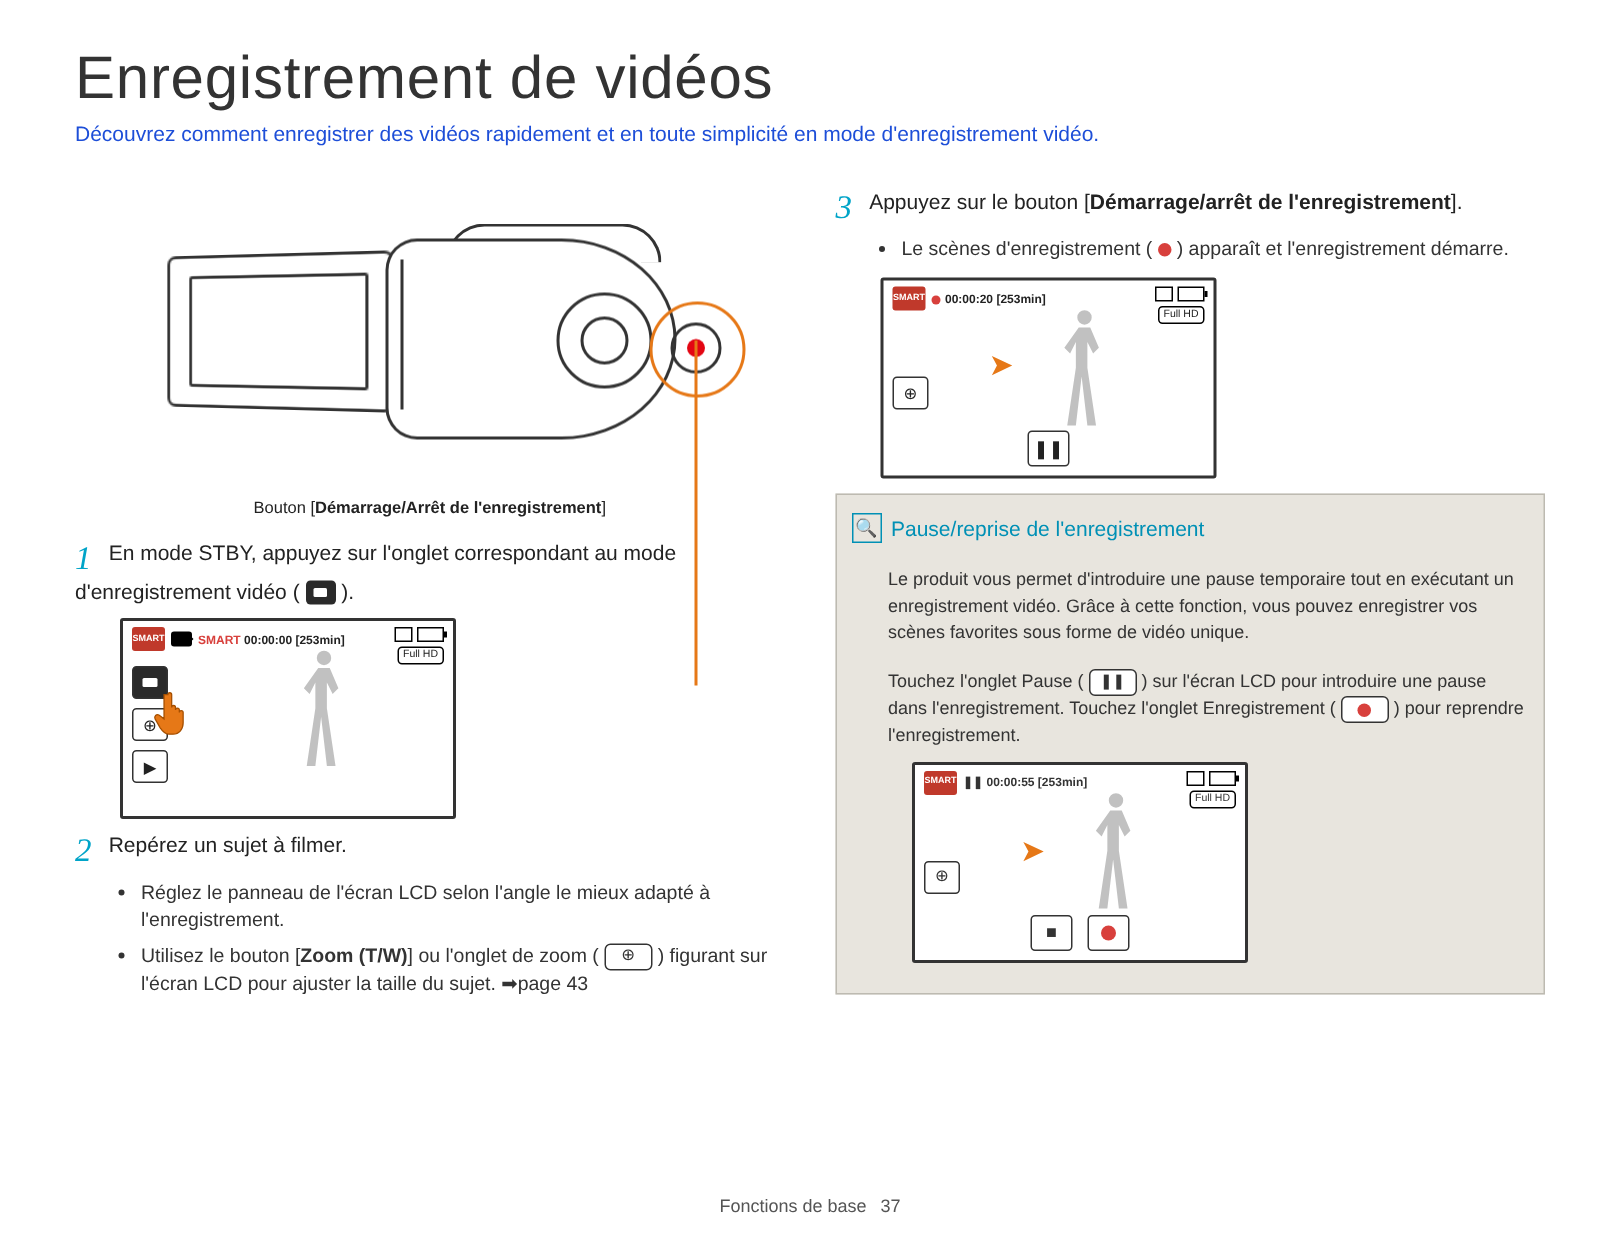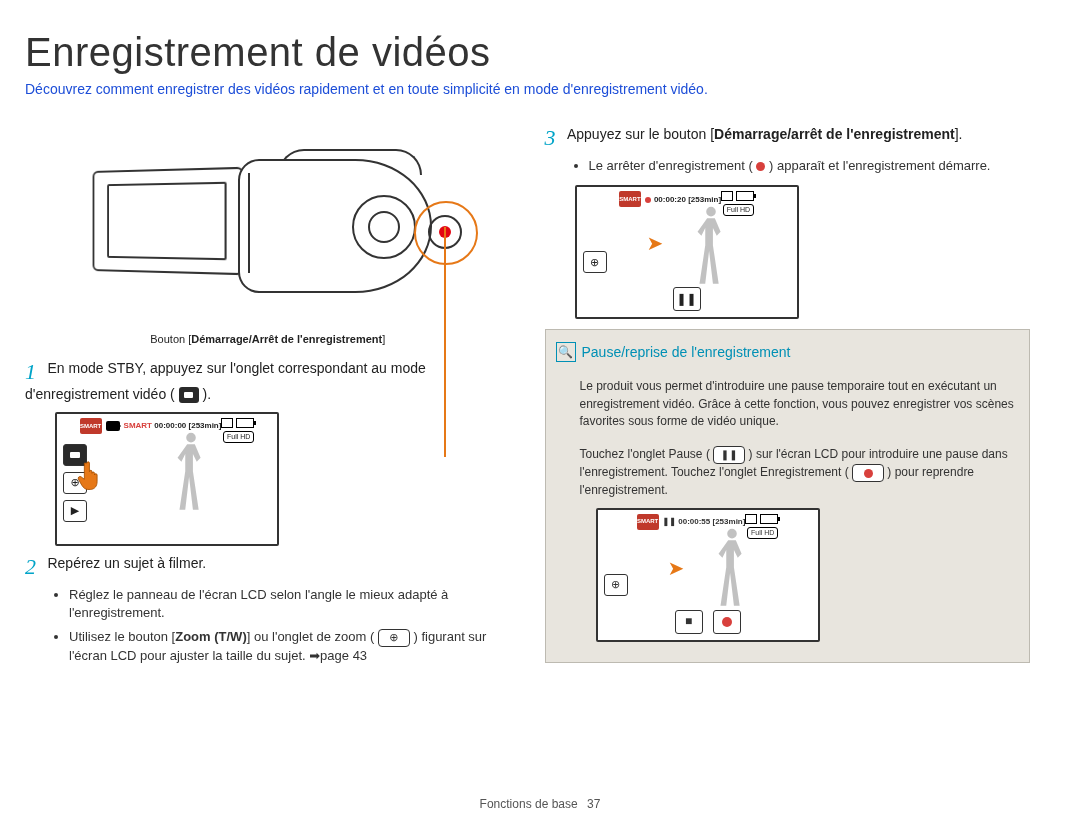--- a/index.html
+++ b/index.html
@@ -1,16 +1,16 @@
 <!DOCTYPE html>
 <html><head>
 <meta charset="utf-8">
 <style>
   html,body{margin:0;padding:0;background:#fff;font-family:"Helvetica Neue",Helvetica,Arial,sans-serif;color:#222;font-weight:300}
-  .page{width:1080px;height:825px;box-sizing:border-box;padding:30px 50px 20px 25px;position:relative}
+  .page{width:1080px;height:825px;box-sizing:border-box;padding:30px 50px 20px 50px;position:relative}
   h1{font-size:40px;font-weight:200;margin:0 0 6px 0;letter-spacing:.5px;color:#333}
   .intro{font-size:14px;font-weight:300;margin:0 0 22px 0;color:#1d4ed8}
   .cols{display:flex;gap:34px}
   .col{flex:1;min-width:0}
   .num{font-family:"Georgia","Times New Roman",serif;font-style:italic;font-size:22px;color:#00a4c8;display:inline-block;width:18px;vertical-align:top}
   .step-text{display:inline;font-size:14px;line-height:1.35;color:#222}
   .step{margin:6px 0 6px 0}
   ul.bul{margin:4px 0 10px 34px;padding:0 0 0 10px;list-style:disc;font-size:13px;font-weight:300;line-height:1.4;color:#333}
   ul.bul li{margin-bottom:6px}
   .caption{font-size:11px;text-align:center;margin:4px 0 14px 0;color:#222}
@@ -33,21 +33,21 @@
   .rec-circle{position:absolute;left:336px;top:82px;width:60px;height:60px;border:2px solid #e67817;border-radius:50%}
   .rec-line{position:absolute;left:366px;top:108px;width:2px;height:230px;background:#e67817}
   .rec-dot{position:absolute;left:350px;top:96px;width:30px;height:30px;border:2px solid #333;border-radius:50%;display:flex;align-items:center;justify-content:center}
   .rec-dot::after{content:"";width:12px;height:12px;background:#e30613;border-radius:50%}
   
   .lcd{position:relative;border:2px solid #333;background:#fff;border-radius:2px;margin:8px 0 8px 30px}
   .lcd.small{width:220px;height:130px}
   .lcd.small2{width:220px;height:130px}
   .golfer{position:absolute;left:52%;top:12%;width:40px;height:96px;opacity:.45}
   .golfer svg{width:100%;height:100%}
-  .lcd .topbar{position:absolute;top:4px;left:6px;right:6px;display:flex;justify-content:center;align-items:flex-start;font-size:8px}
+  .lcd .topbar{position:absolute;top:4px;left:6px;right:6px;display:flex;justify-content:space-between;align-items:flex-start;font-size:8px}
   .lcd .topbar .left{display:flex;gap:4px;align-items:center}
   .lcd .smart{width:22px;height:16px;background:#c0392b;border-radius:2px;color:#fff;font-size:6px;display:flex;align-items:center;justify-content:center;font-weight:bold}
   .lcd .cam-ic{width:14px;height:10px;background:#000;border-radius:2px;position:relative}
   .lcd .cam-ic::after{content:"";position:absolute;right:-4px;top:2px;border:3px solid transparent;border-left-color:#000}
   .lcd .tc{font-size:8px;font-weight:bold}
   .tc .stby{color:#d8403c}
   .tc .rec::before{content:"";display:inline-block;width:6px;height:6px;background:#d8403c;border-radius:50%;margin-right:3px;vertical-align:middle}
   .lcd .right-ic{display:flex;flex-direction:column;gap:3px;align-items:flex-end}
   .pill{border:1px solid #000;border-radius:3px;padding:0 3px;font-size:7px;line-height:10px}
   .batt{width:16px;height:8px;border:1px solid #000;position:relative}
@@ -156,21 +156,21 @@
     <div class="col">
 
       <div class="step">
         <span class="num">3</span>
         <span class="step-text">
           <span>Appuyez sur le bouton [</span><b>Démarrage/arrêt de l'enregistrement</b><span>].</span>
         </span>
       </div>
       <ul class="bul">
         <li>
-          <span>Le arrêter d'enregistrement ( </span><span class="ic-reddot"></span><span> ) apparaît et l'enregistrement démarre.</span>
+          <span>Le scènes d'enregistrement ( </span><span class="ic-reddot"></span><span> ) apparaît et l'enregistrement démarre.</span>
         </li>
       </ul>
 
       <div class="lcd small2">
         <div class="topbar">
           <div class="left">
             <div class="smart">SMART</div>
             <span class="tc"><span class="rec"></span><span>00:00:20</span> <span>[253min]</span></span>
           </div>
           <div class="right-ic">

